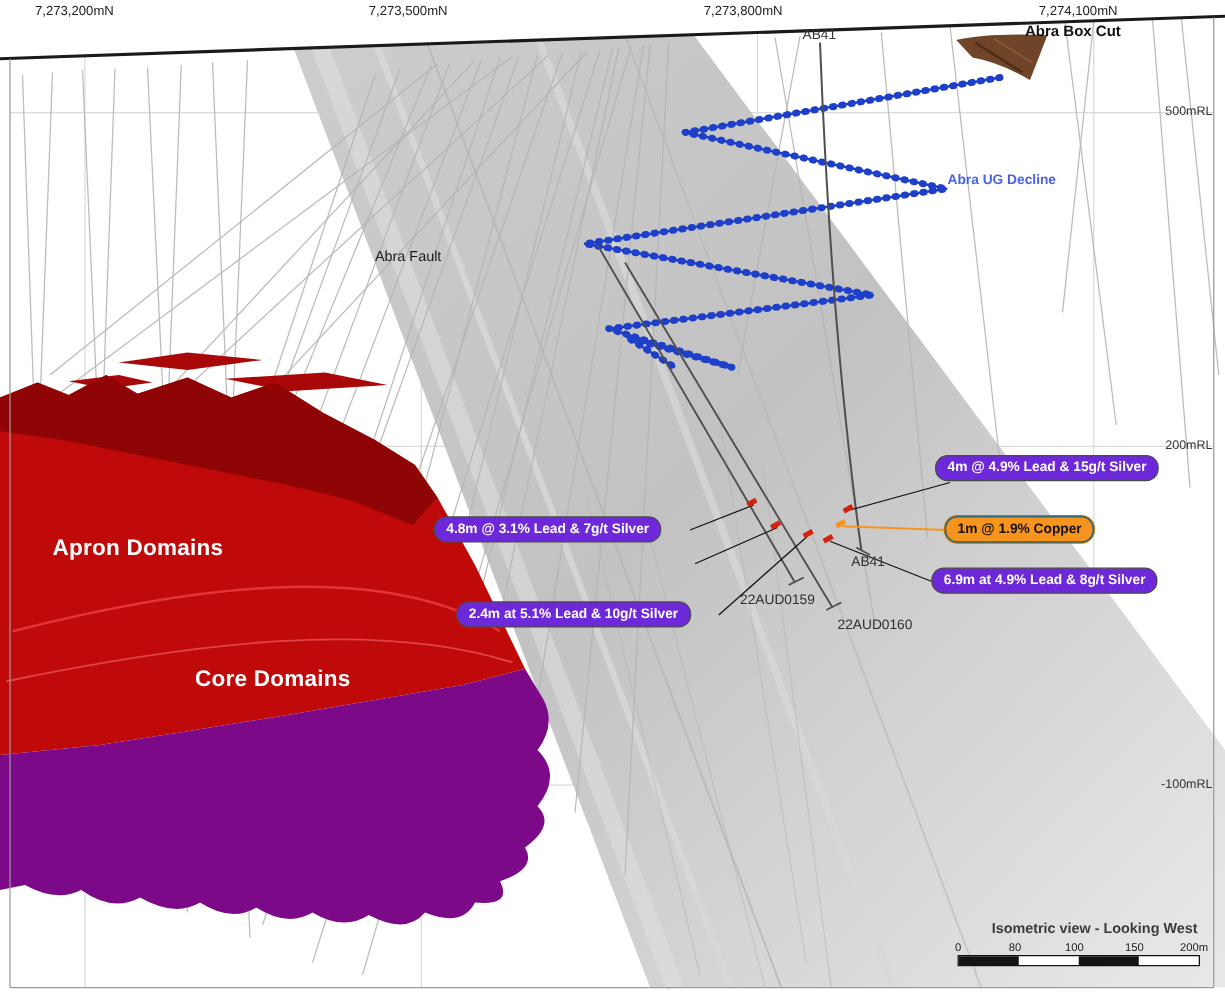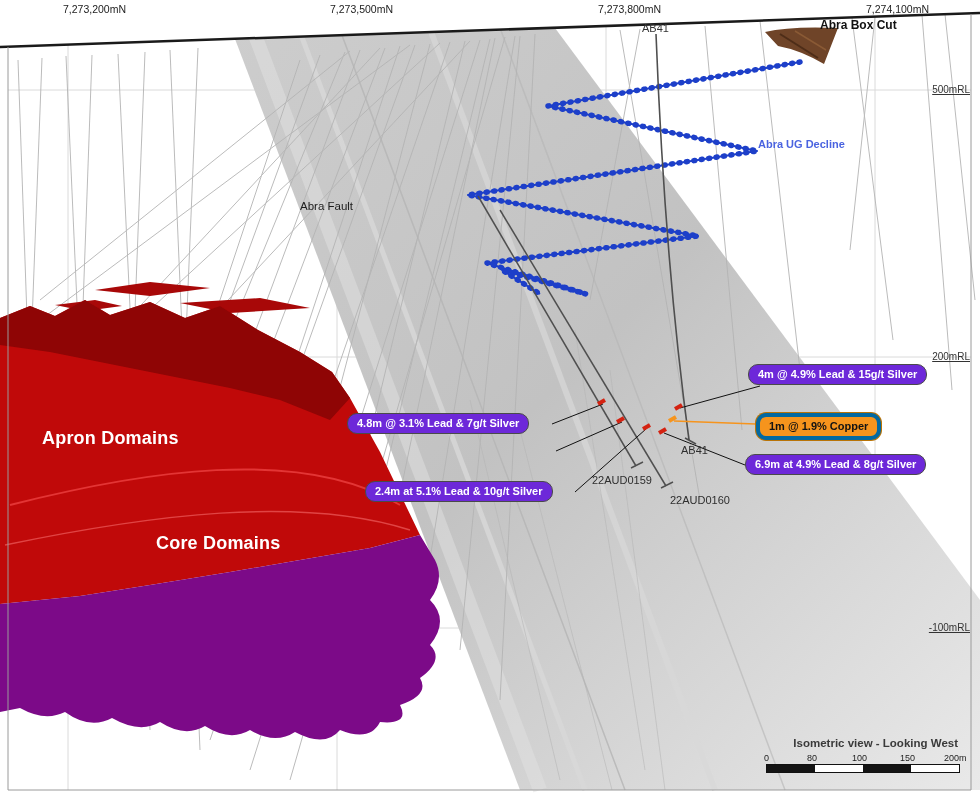--- a/index.html
+++ b/index.html
@@ -1,31 +1,31 @@
 <!DOCTYPE html>
 <html><head>
 <meta charset="utf-8">
 <style>
   html,body{margin:0;padding:0;background:#fff;}
   .canvas{position:relative;width:980px;height:796px;background:#ffffff;overflow:hidden;
           font-family:"Liberation Sans",sans-serif;}
   .canvas svg{position:absolute;left:0;top:0;}
   .lbl{position:absolute;white-space:nowrap;z-index:4;}
-  .northing{font-size:10.5px;color:#222;margin-left:35px;}
-  .rl{font-size:10px;color:#333;text-decoration:underline;}
+  .northing{font-size:10.5px;color:#222;}
+  .rl{font-size:10px;color:#333;}
   .boxcut-lbl{font-size:12px;font-weight:bold;color:#111;}
   .ab41-top{font-size:11px;color:#333;}
   .decline-lbl{font-size:11px;font-weight:bold;color:#4a63e0;}
   .fault-lbl{font-size:11.5px;color:#1c1c1c;}
   .domain-lbl{font-size:18px;font-weight:bold;color:#ffffff;letter-spacing:.2px;}
   .hole-lbl{font-size:11px;color:#2e2e2e;}
   .view-lbl{font-size:11.5px;font-weight:bold;color:#3a3a3a;width:192px;text-align:right;}
   .callout{position:absolute;background:#6d28d9;color:#fff;font-size:11px;font-weight:bold;
            padding:3px 9px 4px;border-radius:10px;border:1px solid #4a4a4a;white-space:nowrap;z-index:6;}
-  .callout.orange{background:#f6941d;color:#131313;border:4px solid #0369a1;box-shadow:0 0 0 1px #b97408;}
+  .callout.orange{background:#f6941d;color:#131313;border:1px solid #0369a1;box-shadow:0 0 0 1px #b97408;}
   .scalebar{position:absolute;z-index:6;}
   .sb-labels{position:relative;height:11px;font-size:9px;color:#222;}
   .sb-labels span{position:absolute;top:0;}
   .sb-bar{display:flex;width:192px;height:7px;border:1px solid #111;background:#fff;box-sizing:content-box;}
   .sb-seg{width:48px;height:100%;}
   .sb-seg.b{background:#141414;}
 </style>
 </head>
 <body>
 

